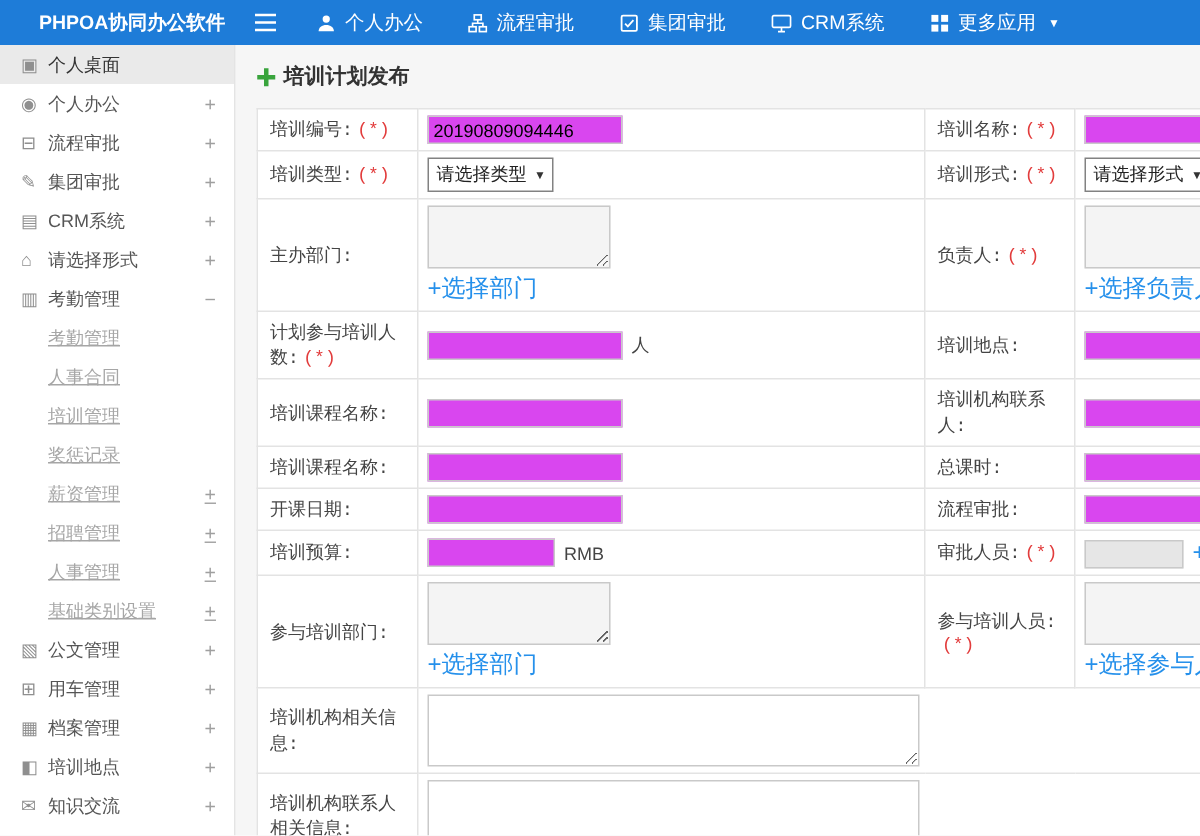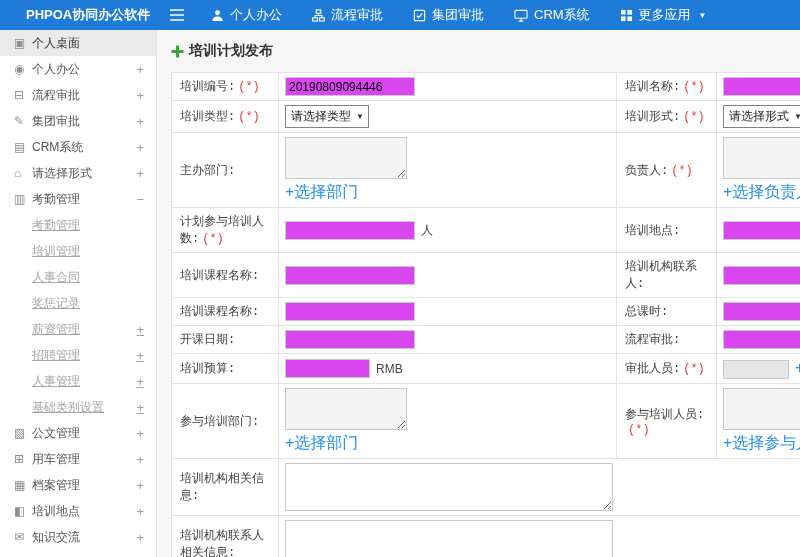--- a/index.html
+++ b/index.html
@@ -139,26 +139,26 @@
     <span class="lab">考勤管理</span>
     <span class="expand">−</span>
   </div>
     <div class="side-item child">
 
     <span class="lab">考勤管理</span>
     <span class="expand"></span>
   </div>
     <div class="side-item child">
 
+    <span class="lab">人事合同</span>
+    <span class="expand"></span>
+  </div>
+    <div class="side-item child">
+
     <span class="lab">培训管理</span>
-    <span class="expand"></span>
-  </div>
-    <div class="side-item child">
-
-    <span class="lab">人事合同</span>
     <span class="expand"></span>
   </div>
     <div class="side-item child">
 
     <span class="lab">奖惩记录</span>
     <span class="expand"></span>
   </div>
     <div class="side-item child">
 
     <span class="lab">薪资管理</span>

